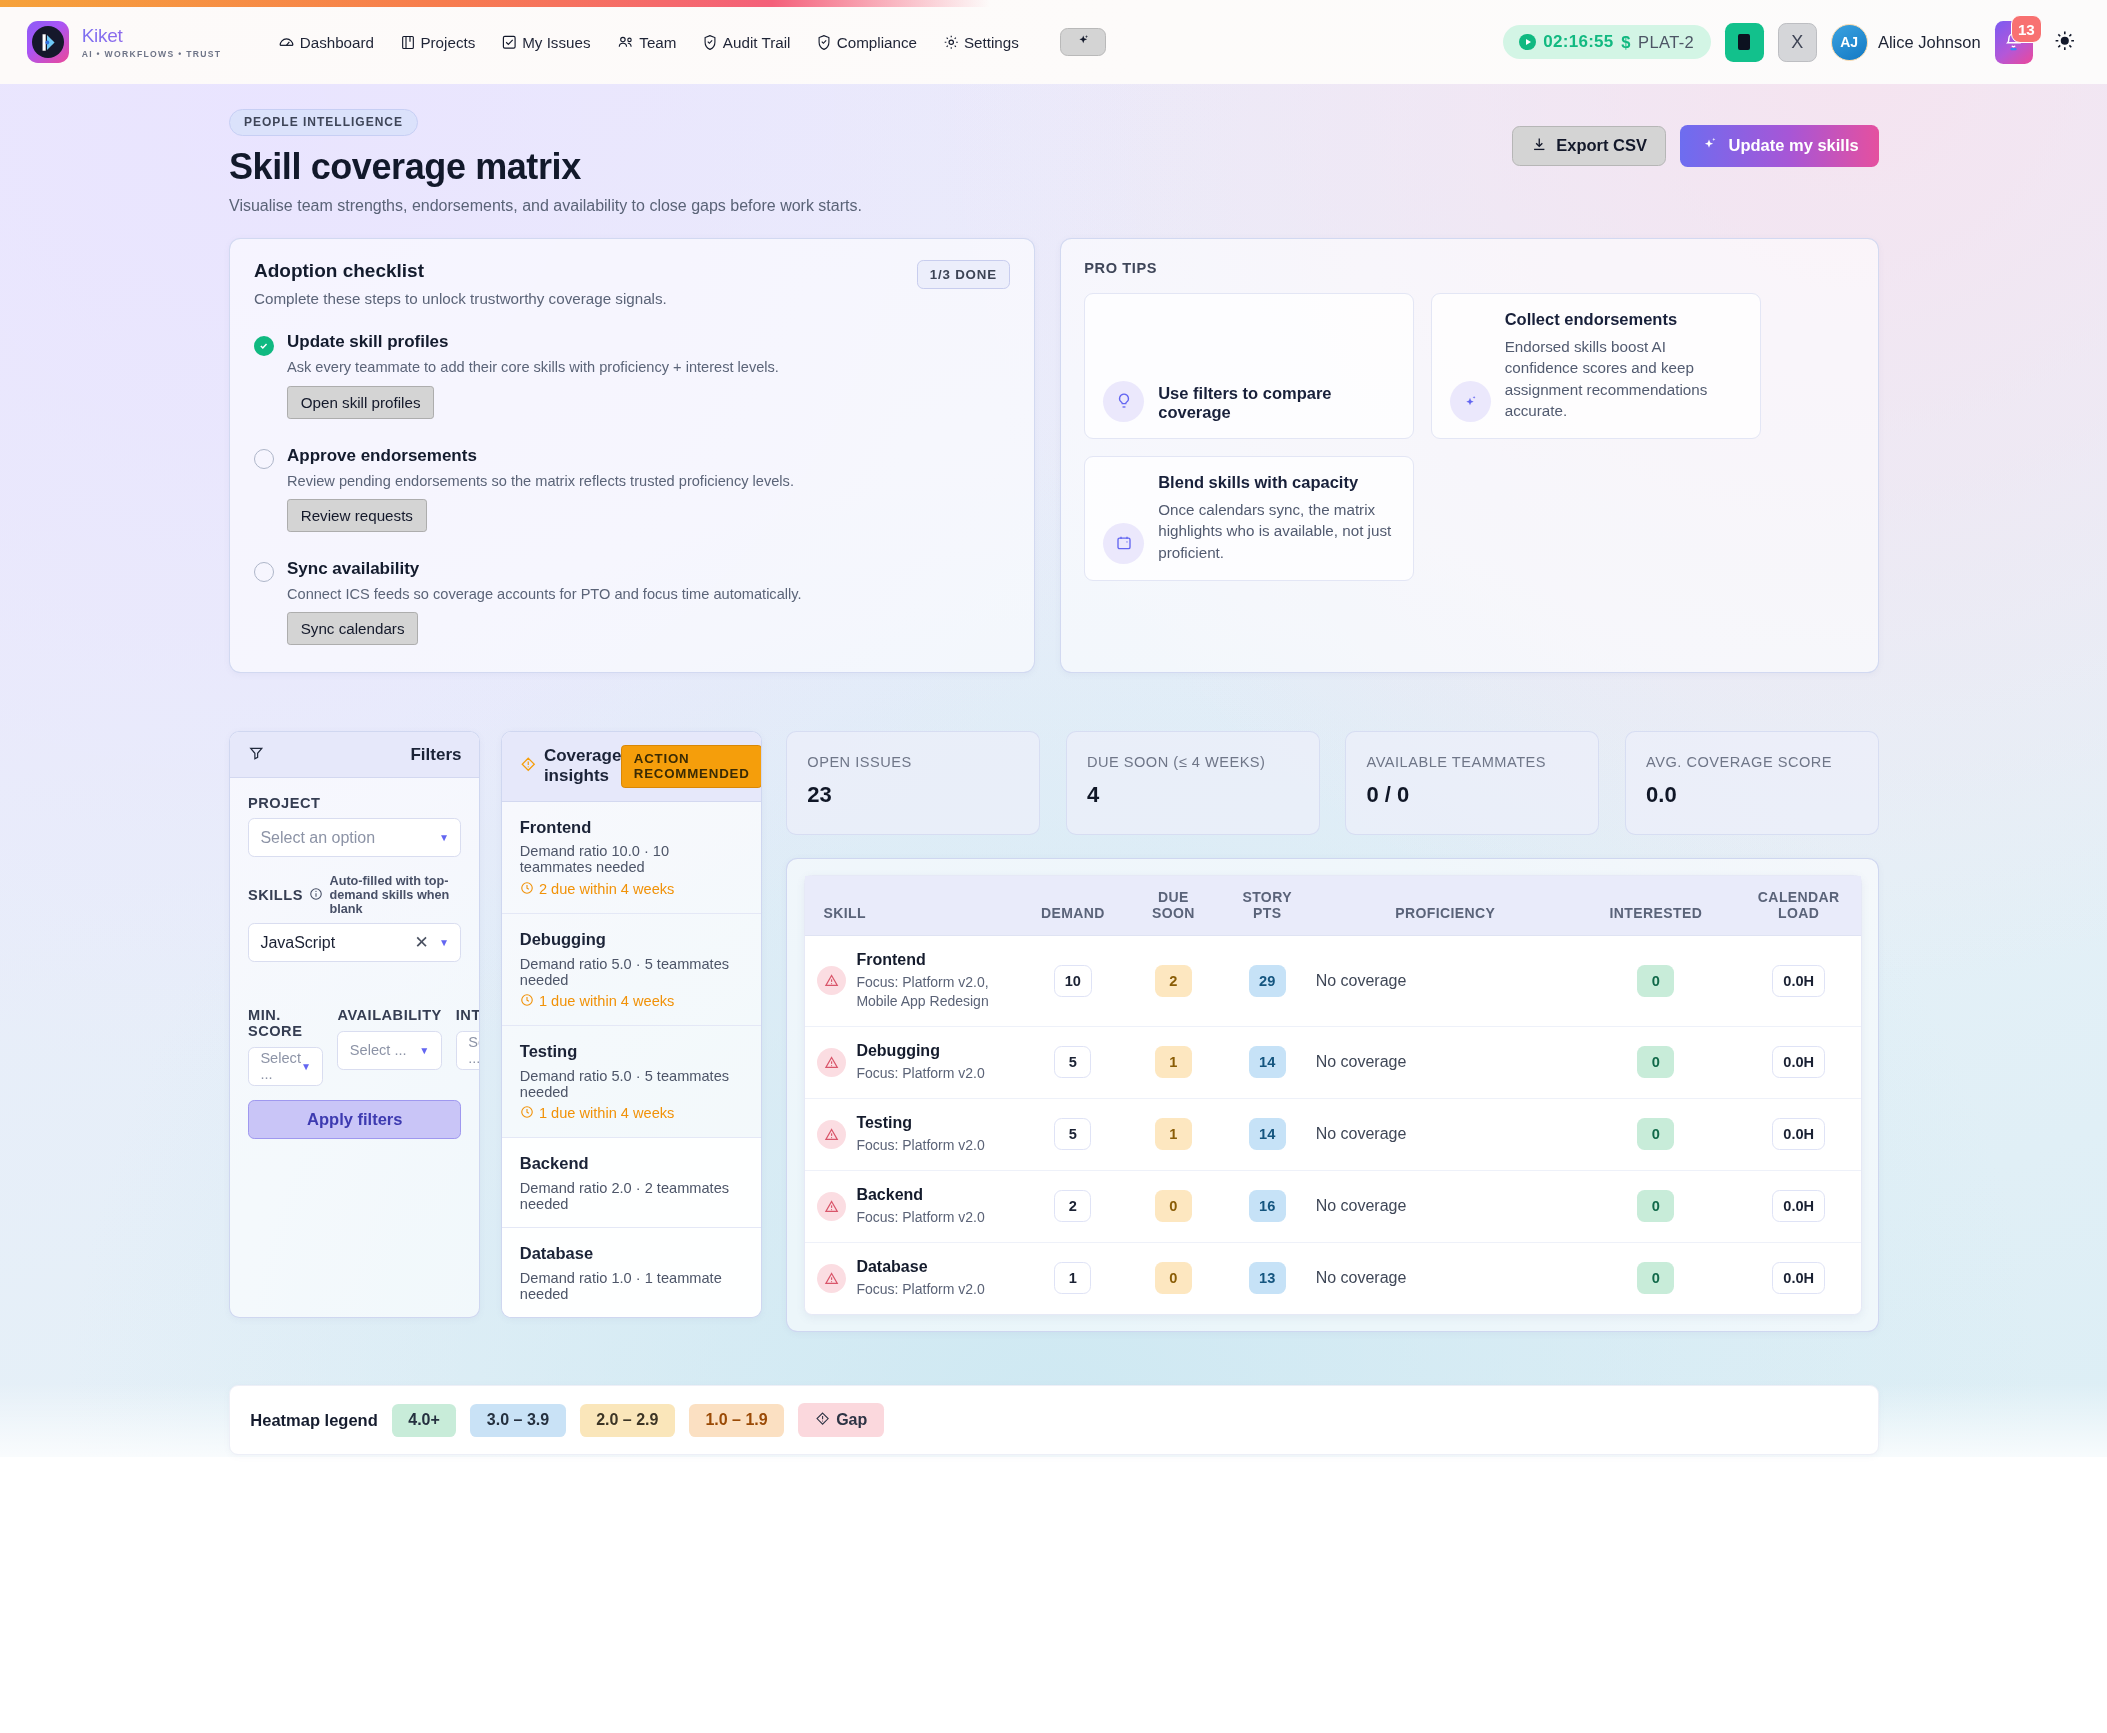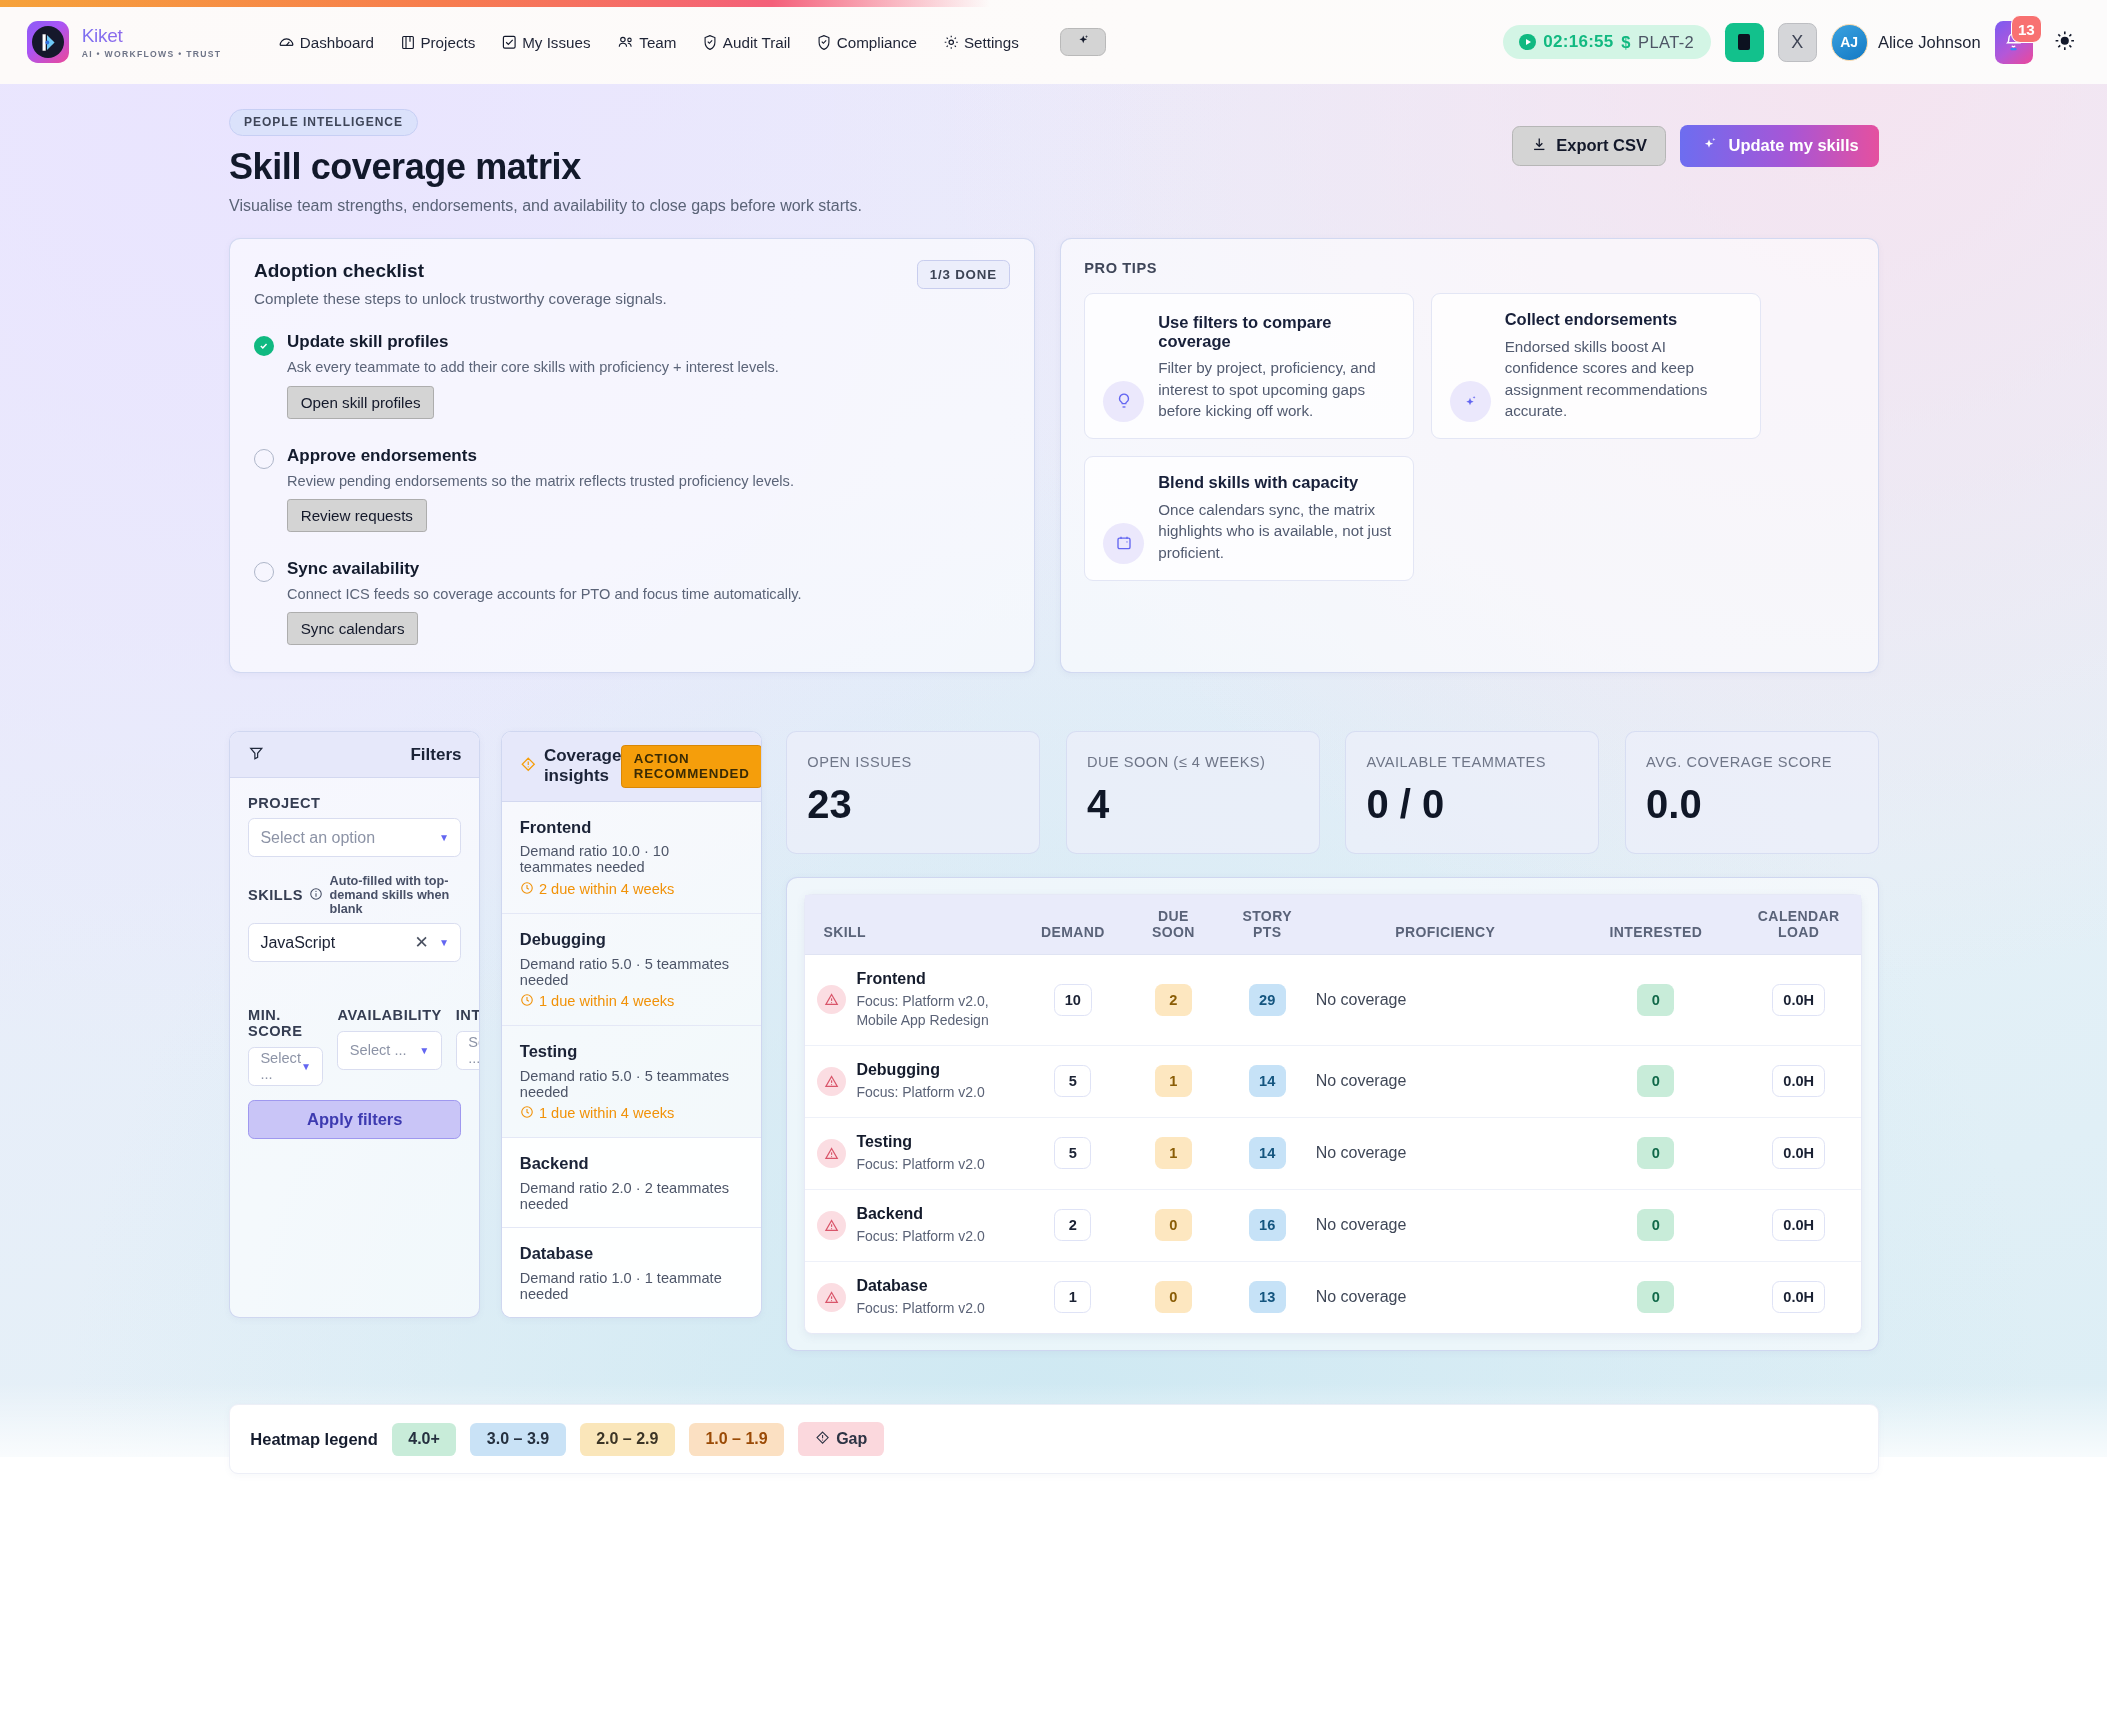--- a/index.html
+++ b/index.html
@@ -247,21 +247,21 @@
   .insight-due { font-size: 14.6px; color: #f19208; margin-top: 5.1px; display: flex; align-items: center; gap: 5.1px; }
 
   .right-col { flex: 1; display: flex; flex-direction: column; gap: 23px; }
   .kpis { display: flex; gap: 25.4px; }
   .kpi {
     flex: 1; background: rgba(236,239,250,0.75);
     border: 0.6px solid rgba(210,216,240,0.8); border-radius: 10.2px;
     padding: 21.6px 20.3px 25.4px 20.3px;
   }
   .kpi-label { font-size: 14.6px; letter-spacing: 0.5px; color: #6f7688; }
-  .kpi-value { font-size: 40px; font-weight: 700; color: #101727; margin-top: 12.7px; }
+  .kpi-value { font-size: 22px; font-weight: 700; color: #101727; margin-top: 12.7px; }
 
   .matrix-card {
     background: rgba(255,255,255,0.55);
     border: 0.6px solid rgba(203,211,238,0.9);
     border-radius: 11.4px; padding: 16.5px;
     box-shadow: 0 1.3px 6.3px rgba(100,110,160,0.06);
   }
   .matrix-inner {
     background: #ffffff; border: 0.6px solid #e6e9f6; border-radius: 7.6px;
     box-shadow: 0 2.5px 9px rgba(100,110,160,0.09);
@@ -527,21 +527,20 @@
           <div class="tips-grid">
             <div class="tip">
               <div class="tip-ico">
                 <svg width="18" height="19" viewBox="0 0 24 26" fill="none" stroke="#6366f1" stroke-width="1.8">
                   <path d="M12 3a6 6 0 0 0-3.4 11c.7.5 1 1.2 1 2h4.8c0-.8.3-1.5 1-2A6 6 0 0 0 12 3z"></path>
                   <path d="M10 20.5h4"></path>
                 </svg>
               </div>
               <div>
                 <div class="tip-title">Use filters to compare coverage</div>
-                <div class="tip-desc">Filter by project, proficiency, and interest to spot upcoming gaps before kicking off work.</div>
               </div>
             </div>
 
             <div class="tip">
               <div class="tip-ico">
                 <svg width="18" height="19" viewBox="0 0 24 26" fill="#6366f1">
                   <path d="M12 8l1.4 3.7L17 13.2l-3.6 1.4L12 18.3l-1.4-3.7L7 13.2l3.6-1.5z"></path>
                   <path d="M17.6 5.4l.55 1.45 1.45.55-1.45.55-.55 1.45-.55-1.45L15.6 7.4l1.45-.55z"></path>
                 </svg>
               </div>

